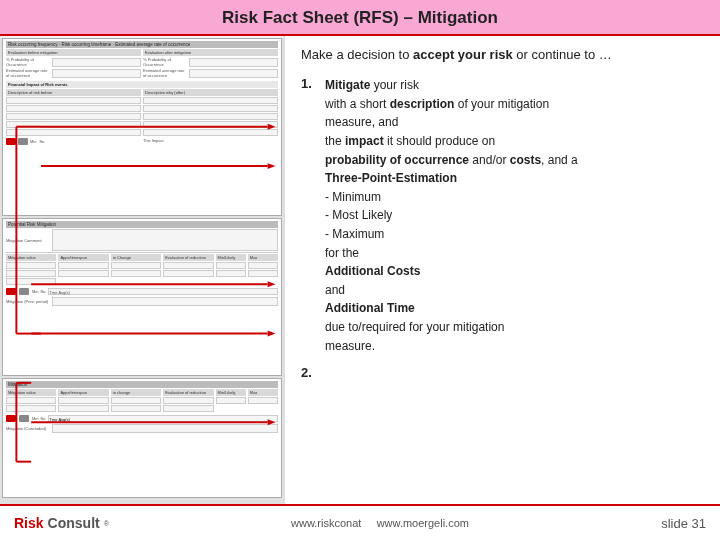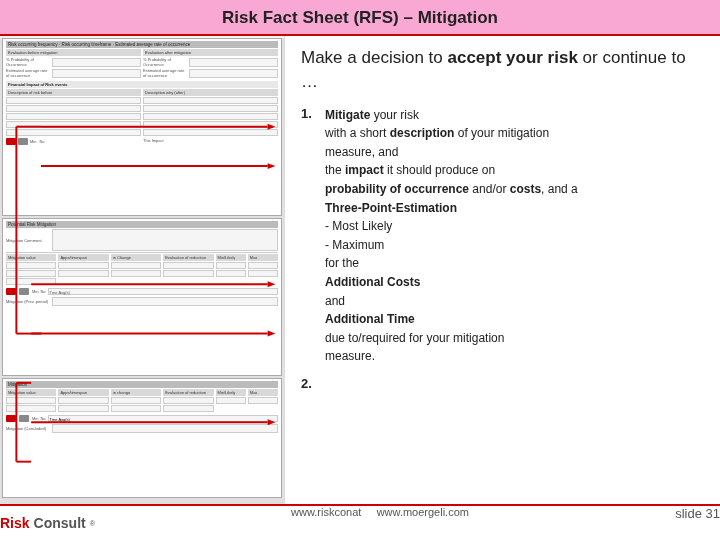--- a/index.html
+++ b/index.html
@@ -59,21 +59,21 @@
     
     .right-panel {
       flex: 1;
       padding: 10px 14px 6px 16px;
       display: flex;
       flex-direction: column;
       gap: 8px;
     }
 
     .intro-text {
-      font-size: 17px;
+      font-size: 13px;
       color: #222;
       line-height: 1.4;
       margin-bottom: 4px;
     }
 
     .intro-text strong {
       font-weight: bold;
     }
 
     .numbered-list {
@@ -119,22 +119,23 @@
     .sub-list li::before {
       content: "- ";
     }
 
     
     .footer {
       height: 36px;
       background: #fff;
       border-top: 2px solid #c00;
       display: flex;
+      align-items: center;
       justify-content: space-between;
-      padding: 0 0;
+      padding: 0 14px;
     }
 
     .footer-logo {
       display: flex;
       align-items: center;
       gap: 4px;
     }
 
     .logo-risk {
       font-size: 14px;
@@ -495,20 +496,21 @@
         <li class="numbered-item">
           <span class="item-number">1.</span>
           <div class="item-content">
             <strong>Mitigate</strong> your risk<br>
             with a short <strong>description</strong> of your mitigation<br>
             measure, and<br>
             the <strong>impact</strong> it should produce on<br>
             <strong>probability of occurrence</strong> and/or <strong>costs</strong>, and a<br>
             <strong>Three-Point-Estimation</strong><br>
             <ul class="sub-list">
+              <li>Minimum</li>
               <li>Most Likely</li>
               <li>Maximum</li>
             </ul>
             for the<br>
             <strong>Additional Costs</strong><br>
             and<br>
             <strong>Additional Time</strong><br>
             due to/required for your mitigation<br>
             measure.
           </div>

